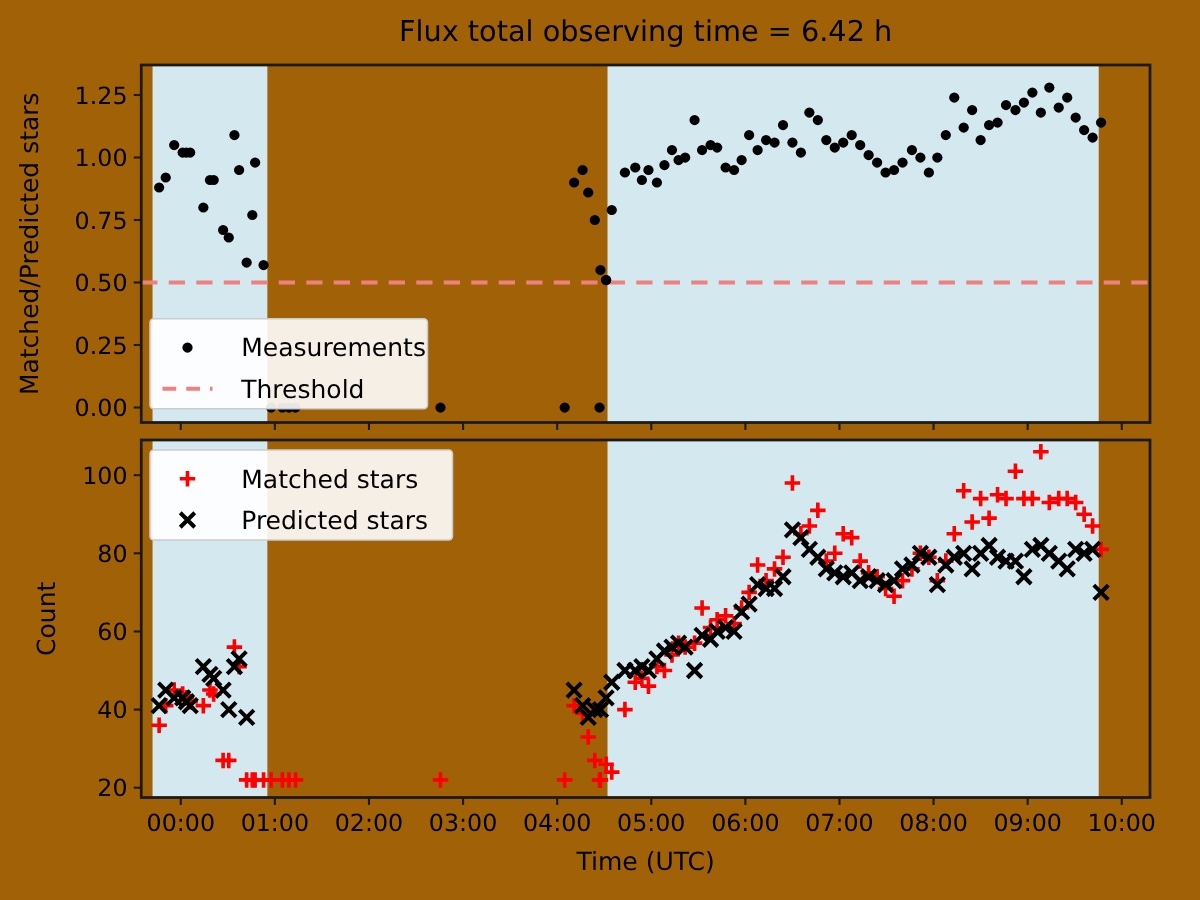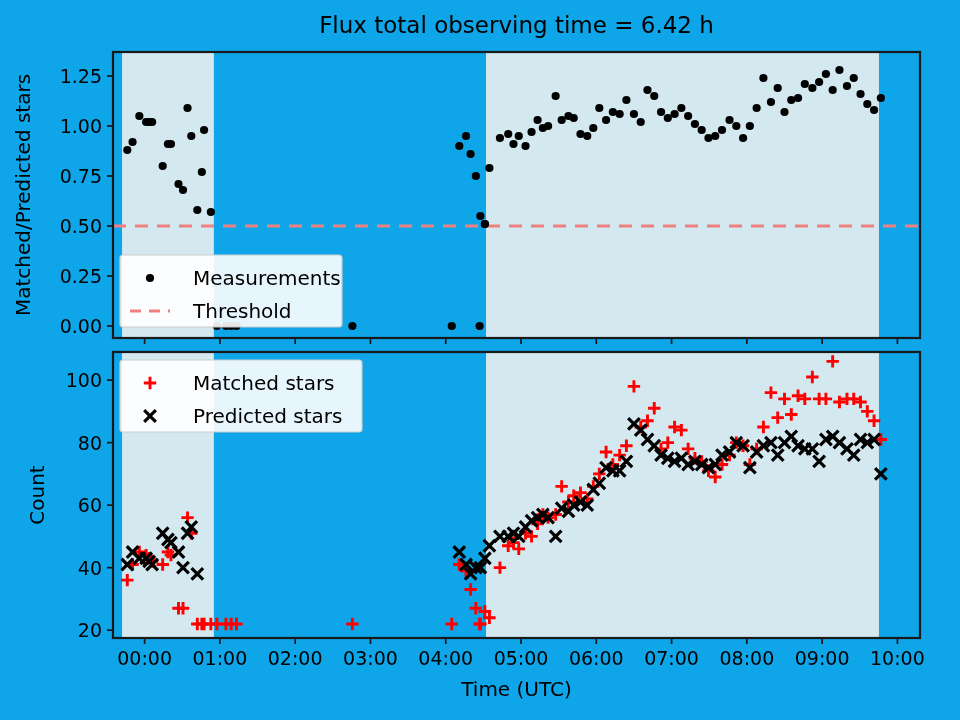--- a/index.html
+++ b/index.html
@@ -7,21 +7,21 @@
     background: #ffffff;
   }
   body {
     width: 960px; height: 720px;
     font-family: "DejaVu Sans", sans-serif;
     overflow: hidden;
   }
   #figure {
     position: relative;
     width: 960px; height: 720px;
-    background: #0ea5e9;
+    background: #a16207;
   }
   svg { display: block; }
   .tick-label {
     font-family: "DejaVu Sans", sans-serif;
     font-size: 19px;
     fill: #000000;
   }
   .axis-label {
     font-family: "DejaVu Sans", sans-serif;
     font-size: 20px;

